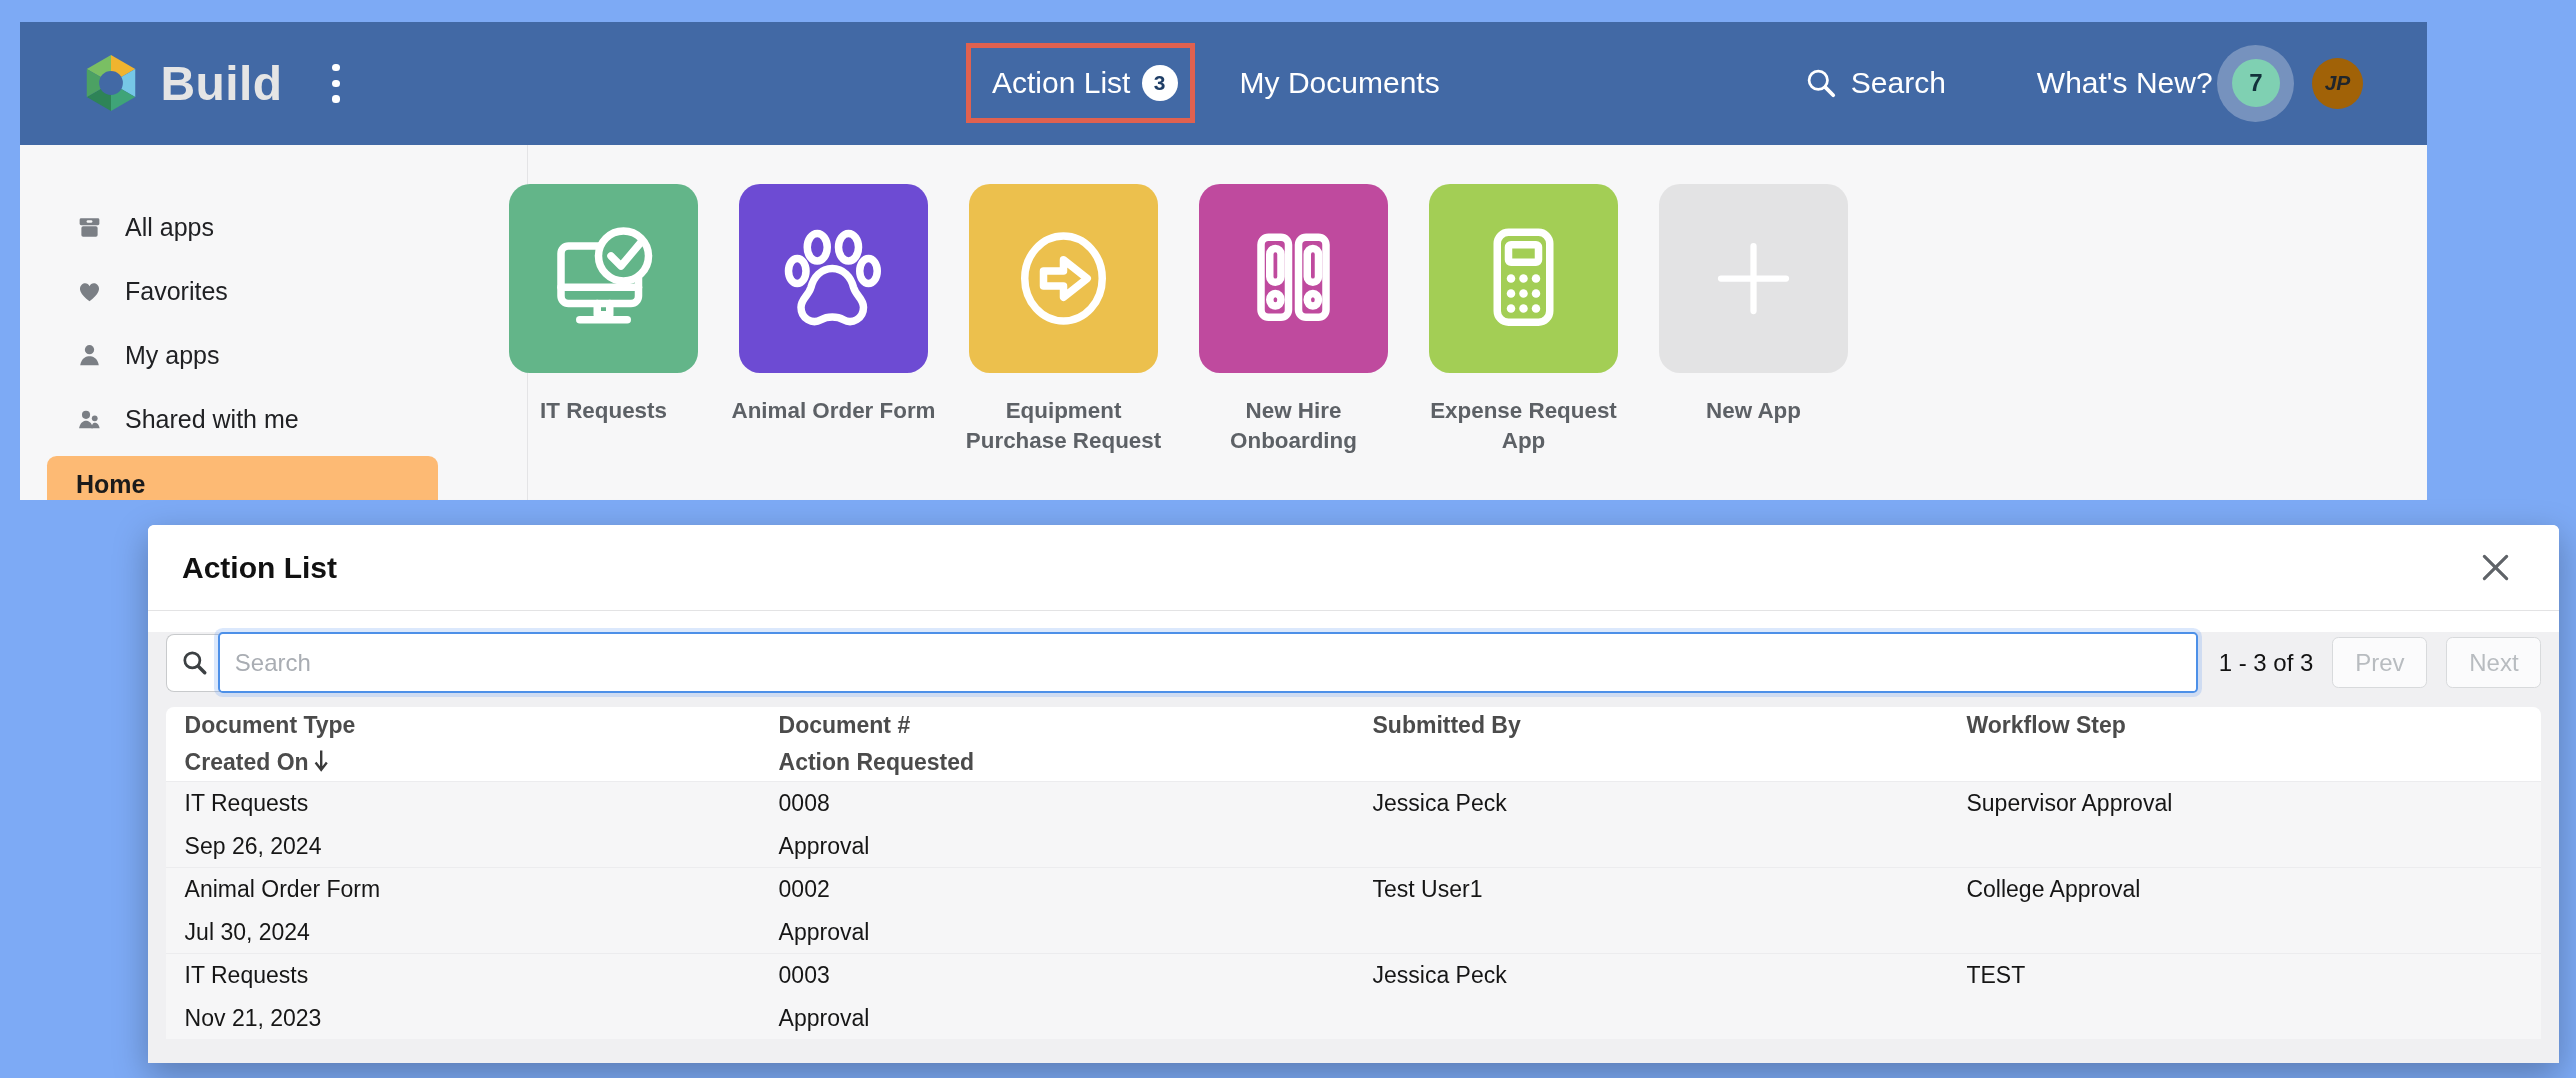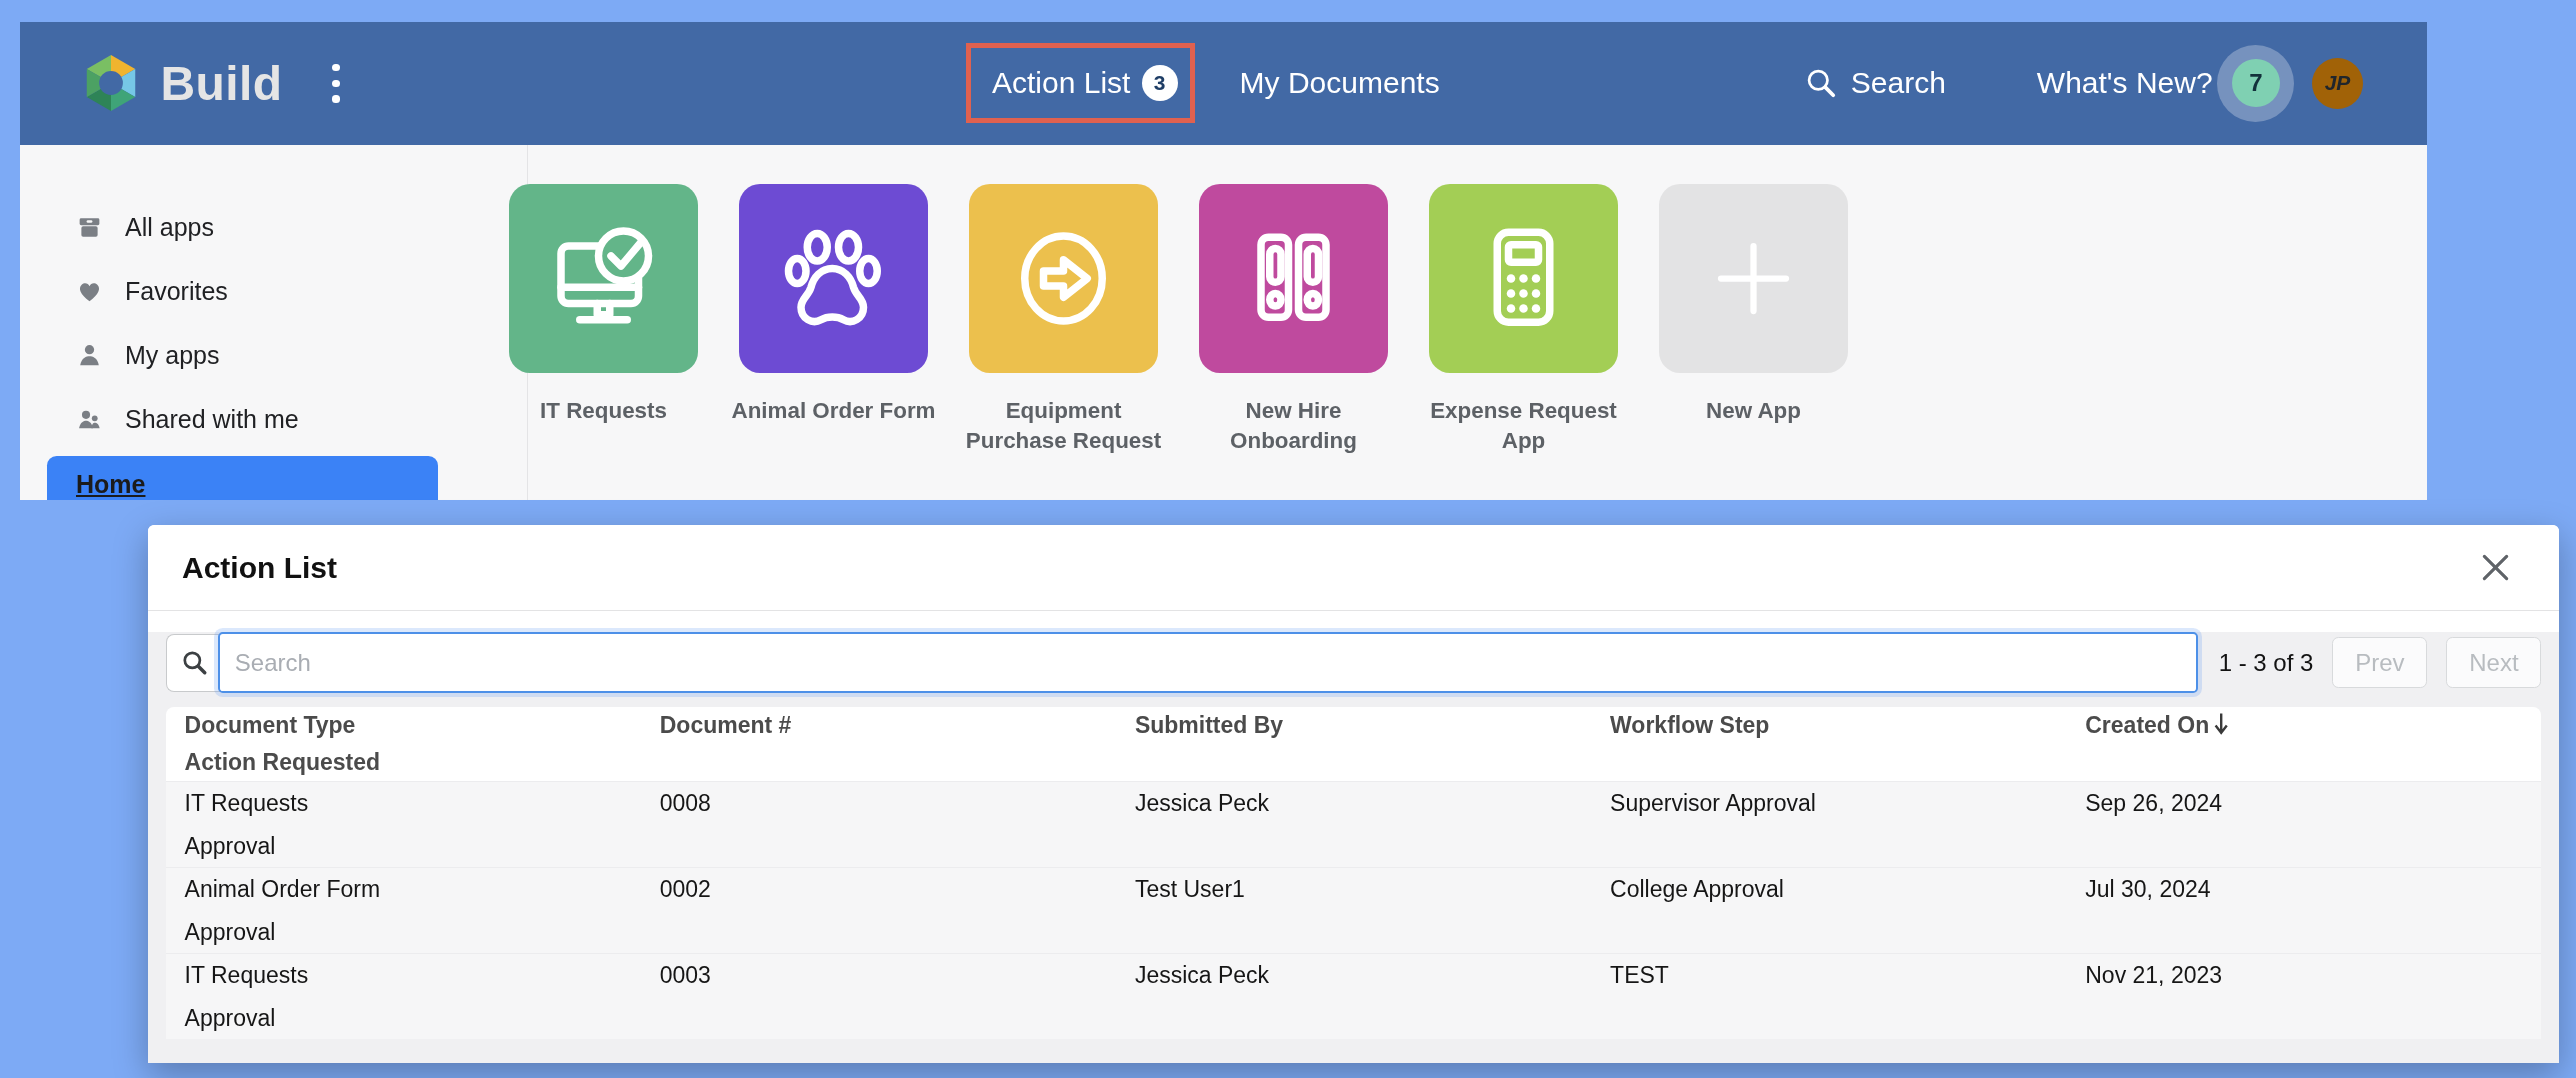--- a/index.html
+++ b/index.html
@@ -34,23 +34,23 @@
   .avatar{width:51px;height:51px;border-radius:50%;background:#c44f44;color:#20262c;
           font-size:21px;font-weight:700;display:flex;align-items:center;justify-content:center;
           margin-left:17.6px;cursor:pointer;}
 
   
   .sidebar{position:absolute;left:0;top:123px;width:508px;height:355px;
            background:#f7f7f8;border-right:1.6px solid #e4e4e6;padding-top:51px;box-sizing:border-box;}
   .side-item{height:64px;display:flex;align-items:center;padding-left:55px;gap:21px;
              font-size:25px;color:#202124;cursor:pointer;}
   .side-item svg{width:29px;height:29px;flex:0 0 29px;}
-  .home-pill{margin:4px 0 0 27px;width:391px;height:58px;border-radius:9.6px;background:#3b82f6;
+  .home-pill{margin:4px 0 0 27px;width:391px;height:58px;border-radius:9.6px;background:#fdba74;
              display:flex;align-items:center;padding-left:29px;box-sizing:border-box;
-             font-size:25px;font-weight:700;color:#1b1b1b;cursor:pointer;text-decoration:underline;}
+             font-size:25px;font-weight:700;color:#1b1b1b;cursor:pointer;}
 
   
   .apps-area{position:absolute;left:489px;top:162px;display:flex;gap:41px;}
   .tile-wrap{position:relative;width:189px;}
   .tile{width:189px;height:189px;border-radius:21px;display:flex;align-items:center;
         justify-content:center;cursor:pointer;}
   .tile svg{width:125px;height:125px;}
   .tile-label{position:absolute;top:212px;left:50%;transform:translateX(-50%);width:209px;
               text-align:center;font-size:22.4px;font-weight:700;color:#5d6166;line-height:30px;}
 
@@ -71,21 +71,21 @@
                 box-shadow:0 0 0 4px rgba(92,152,240,.22);font-size:24px;padding:0 0 0 14.4px;
                 color:#333;background:#fff;outline:none;box-sizing:border-box;z-index:2;
                 font-family:"Liberation Sans", sans-serif;}
   .search-input::placeholder{color:#a9adb3;}
   .page-count{margin-left:21px;font-size:24px;color:#121212;white-space:nowrap;}
   .pager-btn{margin-left:19px;width:95px;height:51px;border-radius:6.4px;background:#fbfbfc;
              border:1.6px solid #d8dadc;color:#b8bcc0;font-size:24px;display:flex;
              align-items:center;justify-content:center;cursor:pointer;box-sizing:border-box;}
 
   .table-card{margin-top:14.4px;border-radius:8px 8px 0 0;overflow:hidden;}
-  .trow{display:grid;grid-template-columns:repeat(5,1fr);align-items:center;}
+  .trow{display:grid;grid-template-columns:repeat(4,1fr);align-items:center;}
   .trow > div{padding-left:19px;white-space:nowrap;overflow:hidden;}
   .thead{background:#fff;height:74px;font-size:23px;font-weight:700;color:#4b4b4b;}
   .th-sort{display:flex;align-items:flex-start;gap:5px;}
   .row{background:#f6f6f7;height:85px;font-size:23px;color:#161616;border-top:1.6px solid #ececee;}
 </style>
 </head>
 <body>
 
 <div class="screen" style="background: rgb(125, 170, 245);">
 

